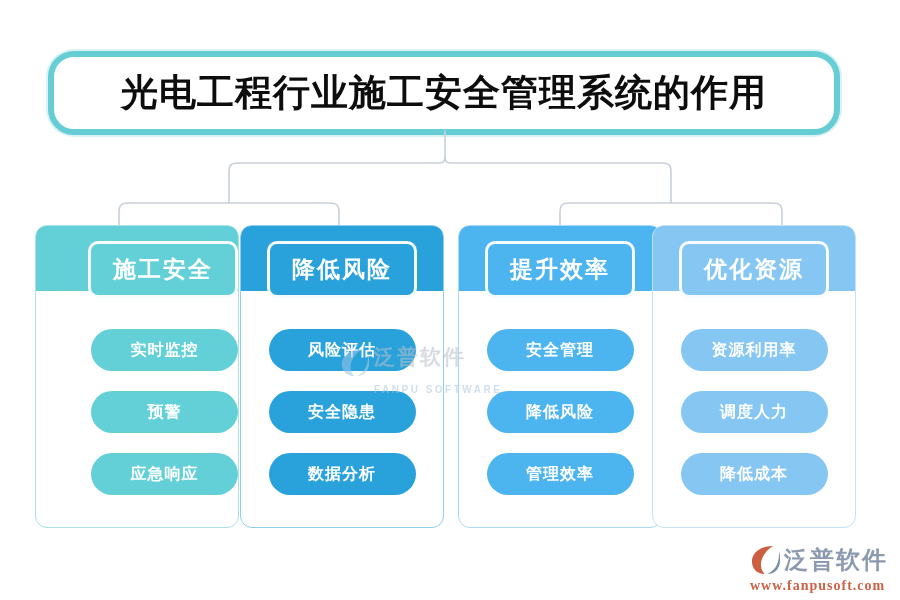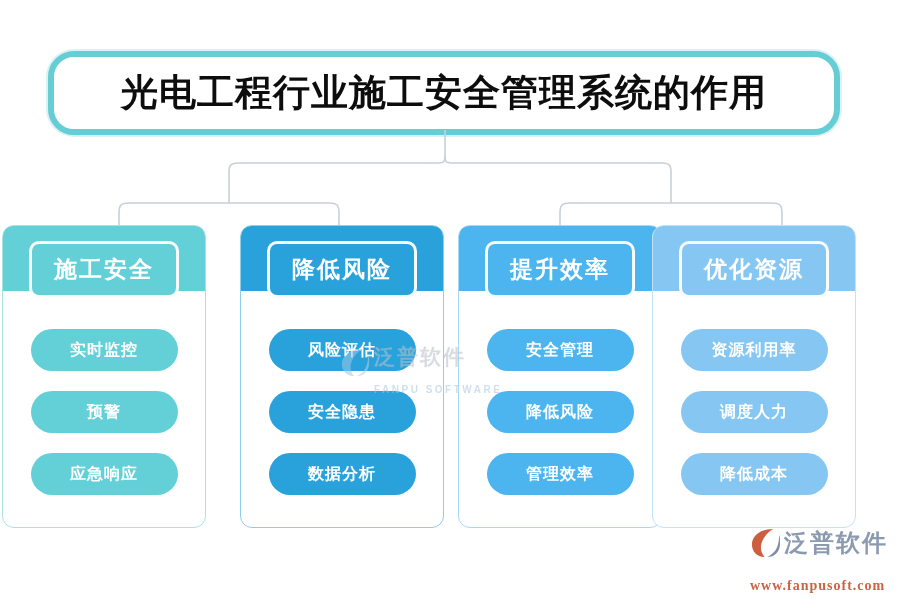--- a/index.html
+++ b/index.html
@@ -62,41 +62,41 @@
   }
   .watermark .wm-text{display:flex;flex-direction:column;line-height:1;}
   .watermark .wm-name{font-size:21px;font-weight:800;color:#b9c1cb;letter-spacing:2px;}
   .watermark .wm-sub{font-size:10px;font-weight:700;color:#a9c6de;letter-spacing:2.5px;margin-top:18px;}
   
   .branding{position:absolute;right:12px;bottom:6px;z-index:6;}
   .brand-row{display:flex;align-items:center;gap:3px;justify-content:flex-end;}
   .brand-name{font-size:24px;font-weight:800;color:#8c9ab0;letter-spacing:2px;}
   .brand-url{
     font-family:"Liberation Serif",serif;font-weight:700;
-    font-size:14px;color:#cc6347;letter-spacing:1px;text-align:left;margin-top:19px;
+    font-size:14px;color:#cc6347;letter-spacing:1px;text-align:left;margin-top:2px;
   }
 </style>
 </head>
 <body>
 
 <div class="canvas">
 
   <div class="title-box">
     <span>光电工程行业施工安全管理系统的作用</span>
   </div>
 
   <svg class="connectors" width="900" height="600" viewBox="0 0 900 600">
     <path d="M445 130 V156"></path>
     <path d="M445 156 C445 163 443 163 436 163 H238 C231 163 229 165 229 172 V203"></path>
     <path d="M445 156 C445 163 447 163 454 163 H662 C669 163 671 165 671 172 V203"></path>
     <path d="M119 225 V213 C119 205 121 203 129 203 H329 C337 203 339 205 339 213 V225"></path>
     <path d="M560 225 V213 C560 205 562 203 570 203 H772 C780 203 782 205 782 213 V225"></path>
   </svg>
 
-  <article class="card c0" style="left:2px;">
+  <article class="card c0" style="left:35px;align-items:flex-end;">
     <div class="band"></div>
     <div class="header-box">施工安全</div>
     <div class="pills">
       <div class="pill">实时监控</div>
       <div class="pill">预警</div>
       <div class="pill">应急响应</div>
     </div>
   </article>
 
   <article class="card c1" style="left:240px;">

